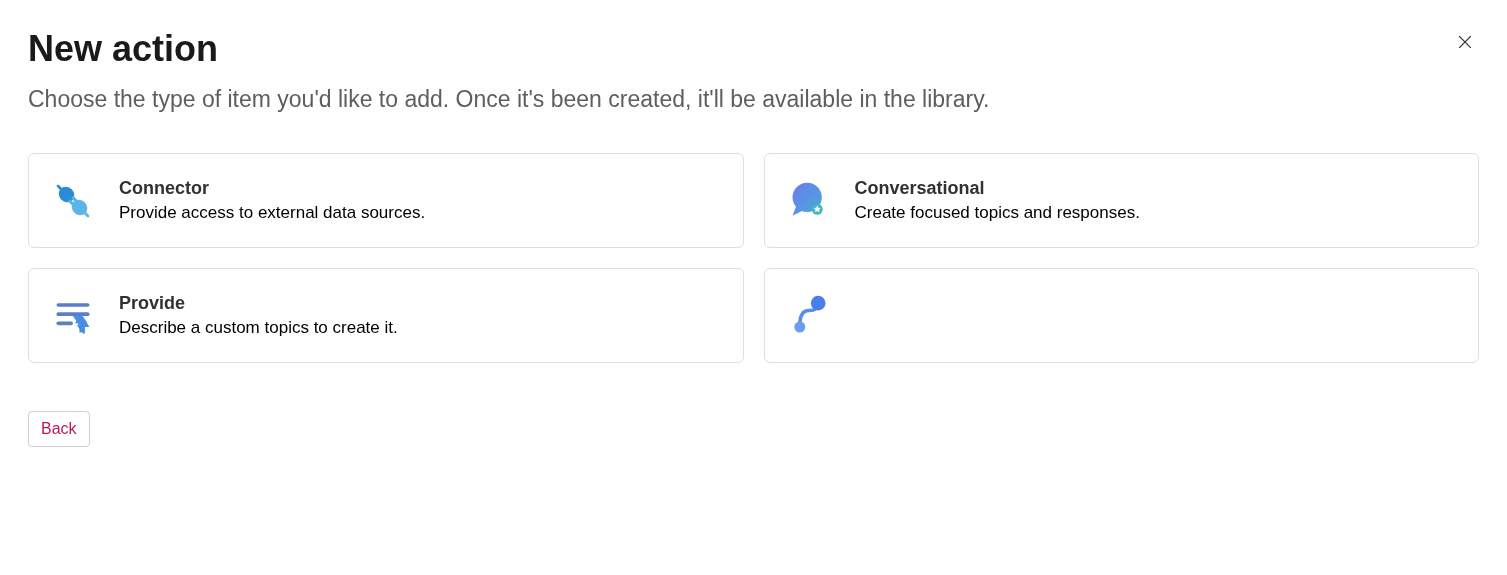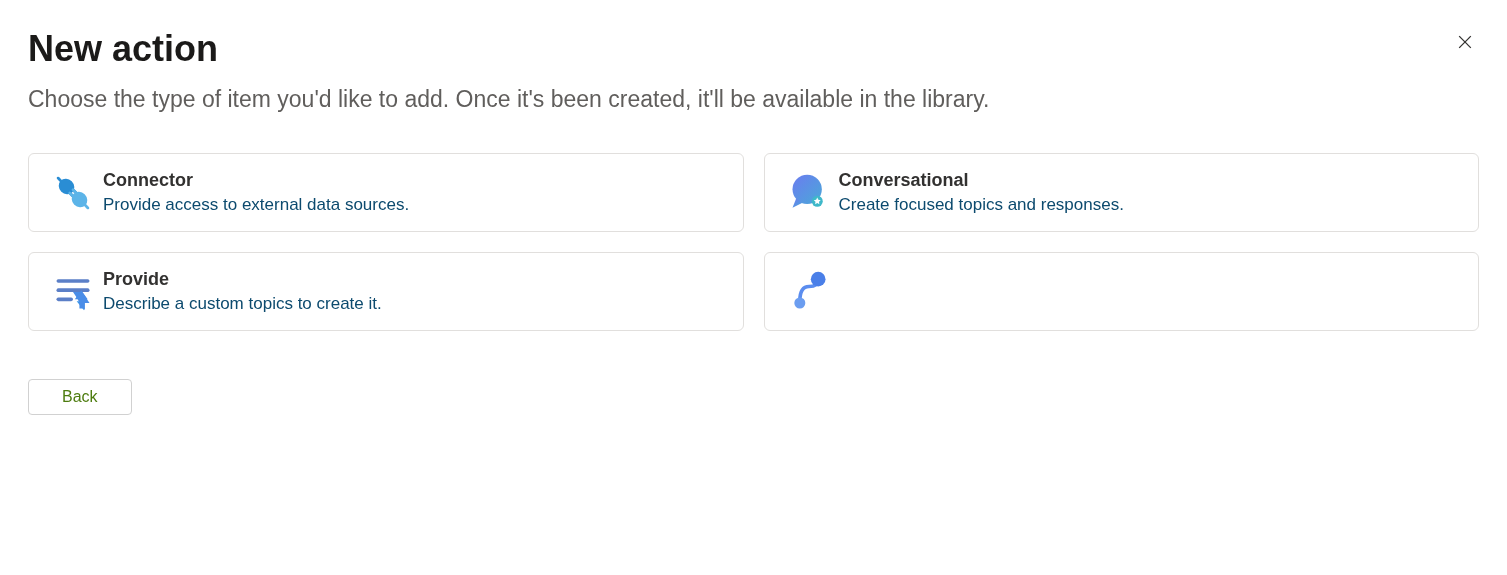--- a/index.html
+++ b/index.html
@@ -45,24 +45,24 @@
     }
     .cards-grid {
       display: grid;
       grid-template-columns: 1fr 1fr;
       gap: 20px;
       margin-bottom: 48px;
     }
     .card {
       border: 1px solid #e1dfdd;
       border-radius: 6px;
-      padding: 16px 22px;
-      display: flex;
-      align-items: center;
-      gap: 8px;
+      padding: 24px 22px;
+      display: flex;
+      align-items: center;
+      gap: 24px;
       cursor: pointer;
       background: #ffffff;
       transition: box-shadow 0.1s;
     }
     .card-icon {
       width: 44px;
       height: 44px;
       flex-shrink: 0;
       display: flex;
       align-items: center;
@@ -76,45 +76,45 @@
     .card-title {
       font-size: 18px;
       font-weight: 600;
       color: #323130;
       display: flex;
       align-items: center;
       gap: 8px;
     }
     .card-desc {
       font-size: 17px;
-      color: #0c4a6e;
+      color: #000000;
     }
     .external-badge {
       display: inline-flex;
       align-items: center;
       justify-content: center;
       width: 18px;
       height: 18px;
     }
     .external-badge svg {
       width: 16px;
       height: 16px;
     }
     .footer {
       display: flex;
     }
     .back-btn {
       font-family: inherit;
       font-size: 16px;
-      padding: 8px 33px;
+      padding: 8px 12px;
       background: #ffffff;
       border: 1px solid #d1d1d1;
       border-radius: 4px;
       cursor: pointer;
-      color: #4d7c0f;
+      color: #be185d;
     }
   </style>
 </head>
 <body>
 
 <div class="header-row">
   <h1 class="page-title">New action</h1>
   <button class="close-btn">
     <span>
       <svg viewBox="0 0 24 24" fill="none" stroke="currentColor" stroke-width="1.5">

